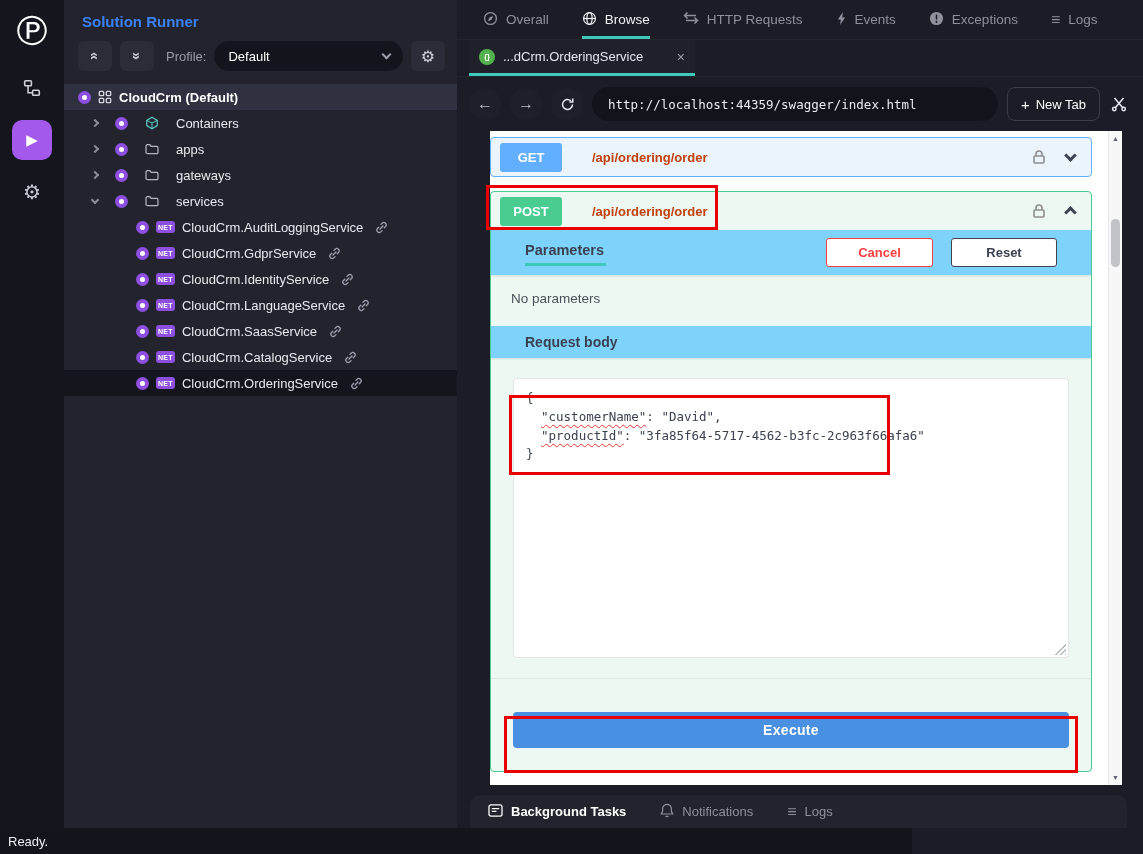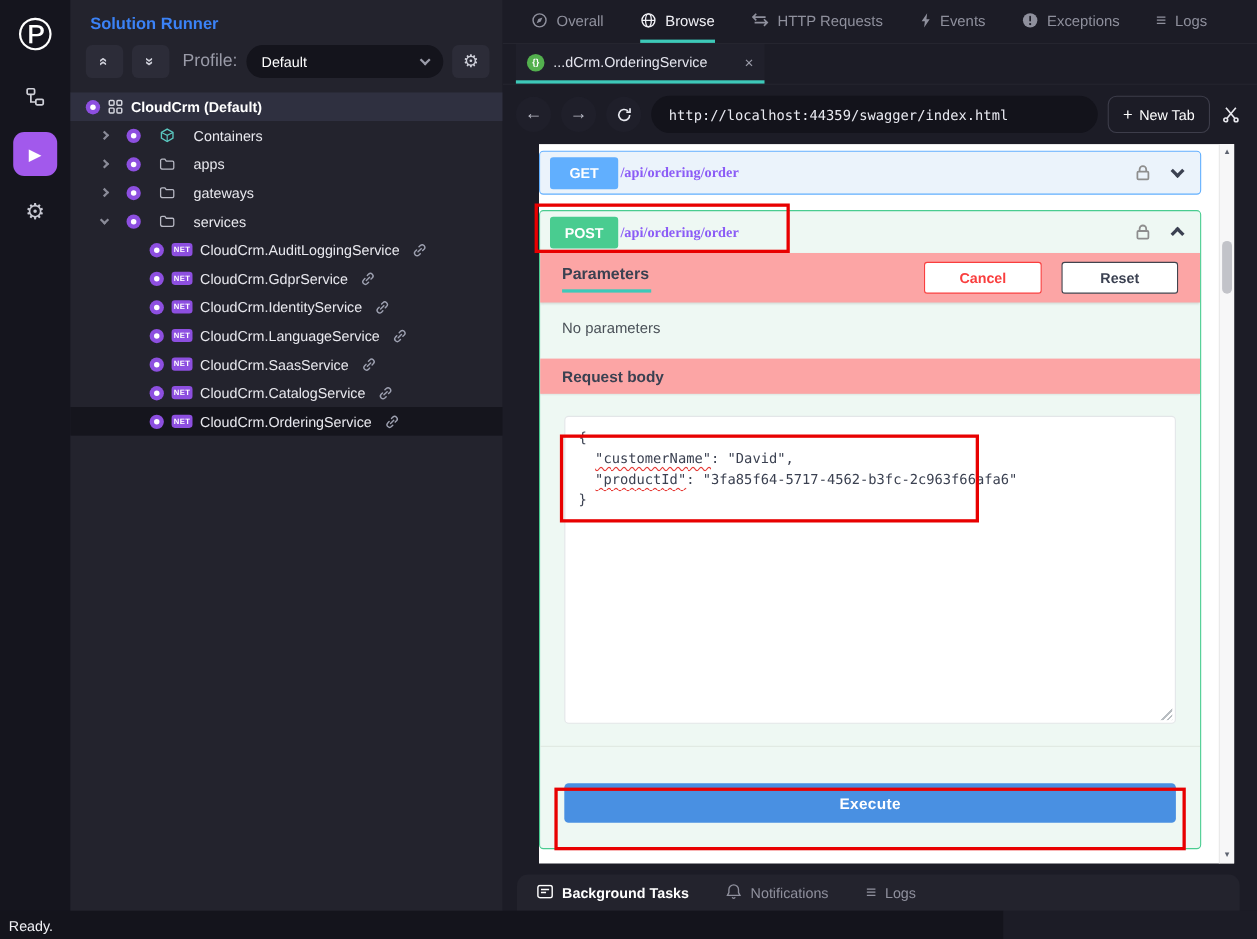--- a/index.html
+++ b/index.html
@@ -19,21 +19,21 @@
               color:#c7c8d2; font-size:20px; display:flex; align-items:center; justify-content:center; cursor:pointer; }
   .rail-btn.play { background:#a259ec; border-radius:10px; height:40px; color:#fff; font-size:15px; }
 
   
   .sidebar { position:absolute; left:64px; top:0; width:393px; height:828px; background:#23232d; color:#e8e8ee; }
   .sb-title { padding:13px 0 11px 18px; font-size:15px; font-weight:bold; color:#3b82f6; }
   .sb-controls { display:flex; align-items:center; padding:0 12px 13px 14px; gap:8px; }
   .sq-btn { width:34px; height:30px; background:#2c2c38; border:none; border-radius:6px; color:#cfd0da;
             display:flex; align-items:center; justify-content:center; font-size:14px; cursor:pointer; }
   .dblchv { display:inline-block; transform:rotate(90deg); font-weight:bold; }
-  .profile-label { color:#9a9ba8; font-size:16px; margin-left:4px; }
+  .profile-label { color:#9a9ba8; font-size:13px; margin-left:4px; }
   .profile-select { flex:1; height:30px; background:#14141c; border-radius:15px; display:flex; align-items:center;
                     padding:0 13px 0 14px; font-size:13px; color:#fff; gap:8px; cursor:pointer; }
   .grow { flex:1; }
   .chv { display:inline-block; width:7px; height:7px; border-right:2px solid currentColor; border-bottom:2px solid currentColor; }
   .chv.down { transform:rotate(45deg); margin-top:-3px; }
   .chv.up { transform:rotate(-135deg); margin-top:3px; }
   .chv.right { transform:rotate(-45deg); }
   .chv.big { width:9px; height:9px; border-width:3px; color:#3b4151; }
 
   .tree { font-size:13px; }
@@ -79,26 +79,26 @@
   
   .viewport { position:absolute; left:33px; top:131px; width:632px; height:654px; background:#fff; overflow:hidden; }
   .vp-inner { position:absolute; left:0; top:0; right:30px; }
   .opblock-header { height:38px; display:flex; align-items:center; width:100%; cursor:pointer; }
   .opblock.get { margin-top:6px; background:#ebf3fb; border:1px solid #61affe; border-radius:4px; }
   .opblock.post { margin-top:14px; background:#eef8f3; border:1px solid #49cc90; border-radius:4px; overflow:hidden; }
   .method { width:62px; text-align:center; padding:7px 0; border-radius:3px; color:#fff; font-weight:bold;
             font-size:13px; margin-left:9px; flex:none; }
   .get-badge { background:#61affe; }
   .post-badge { background:#49cc90; }
-  .path { margin-left:2px; font-family:Liberation Serif, serif; font-size:13px; font-weight:bold; color:#8b5cf6; }
+  .path { margin-left:30px; font-family:Liberation Sans, sans-serif; font-size:13px; font-weight:bold; color:#c2410c; }
   .lock { margin-left:auto; margin-right:20px; display:flex; }
   .op-chv { margin-right:16px; }
 
-  .section-header { background:#fca5a5; box-shadow:0 1px 2px rgba(0,0,0,.12); display:flex; align-items:center;
-                    padding:8px 20px; position:relative; }
+  .section-header { background:#7dd3fc; box-shadow:0 1px 2px rgba(0,0,0,.12); display:flex; align-items:center;
+                    padding:8px 34px; position:relative; }
   .sec-title { font-size:14.5px; font-weight:bold; color:#3b4151; border-bottom:3px solid #3ec9b9; padding:2px 2px 5px 0; }
   .btn-cancel { margin-left:auto; width:107px; height:29px; border:1px solid #f93e3e; color:#f93e3e; background:#fff;
                 font-weight:bold; font-size:13px; border-radius:3px; cursor:pointer; }
   .btn-reset { margin-left:18px; width:106px; height:29px; border:1px solid #41444e; color:#3b4151; background:#fff;
                font-weight:bold; font-size:13px; border-radius:3px; cursor:pointer; }
   .no-params { padding:16px 20px 20px; font-size:13.5px; color:#4a5158; }
   .sec-title2 { font-size:14px; font-weight:bold; color:#3b4151; }
   .ct-select { margin-left:auto; width:178px; height:30px; border:1px solid #41444e; border-radius:4px; background:#fff;
                display:flex; align-items:center; padding:0 10px 0 12px; font-size:13px; font-weight:bold; color:#3b4151;
                gap:8px; cursor:pointer; }

